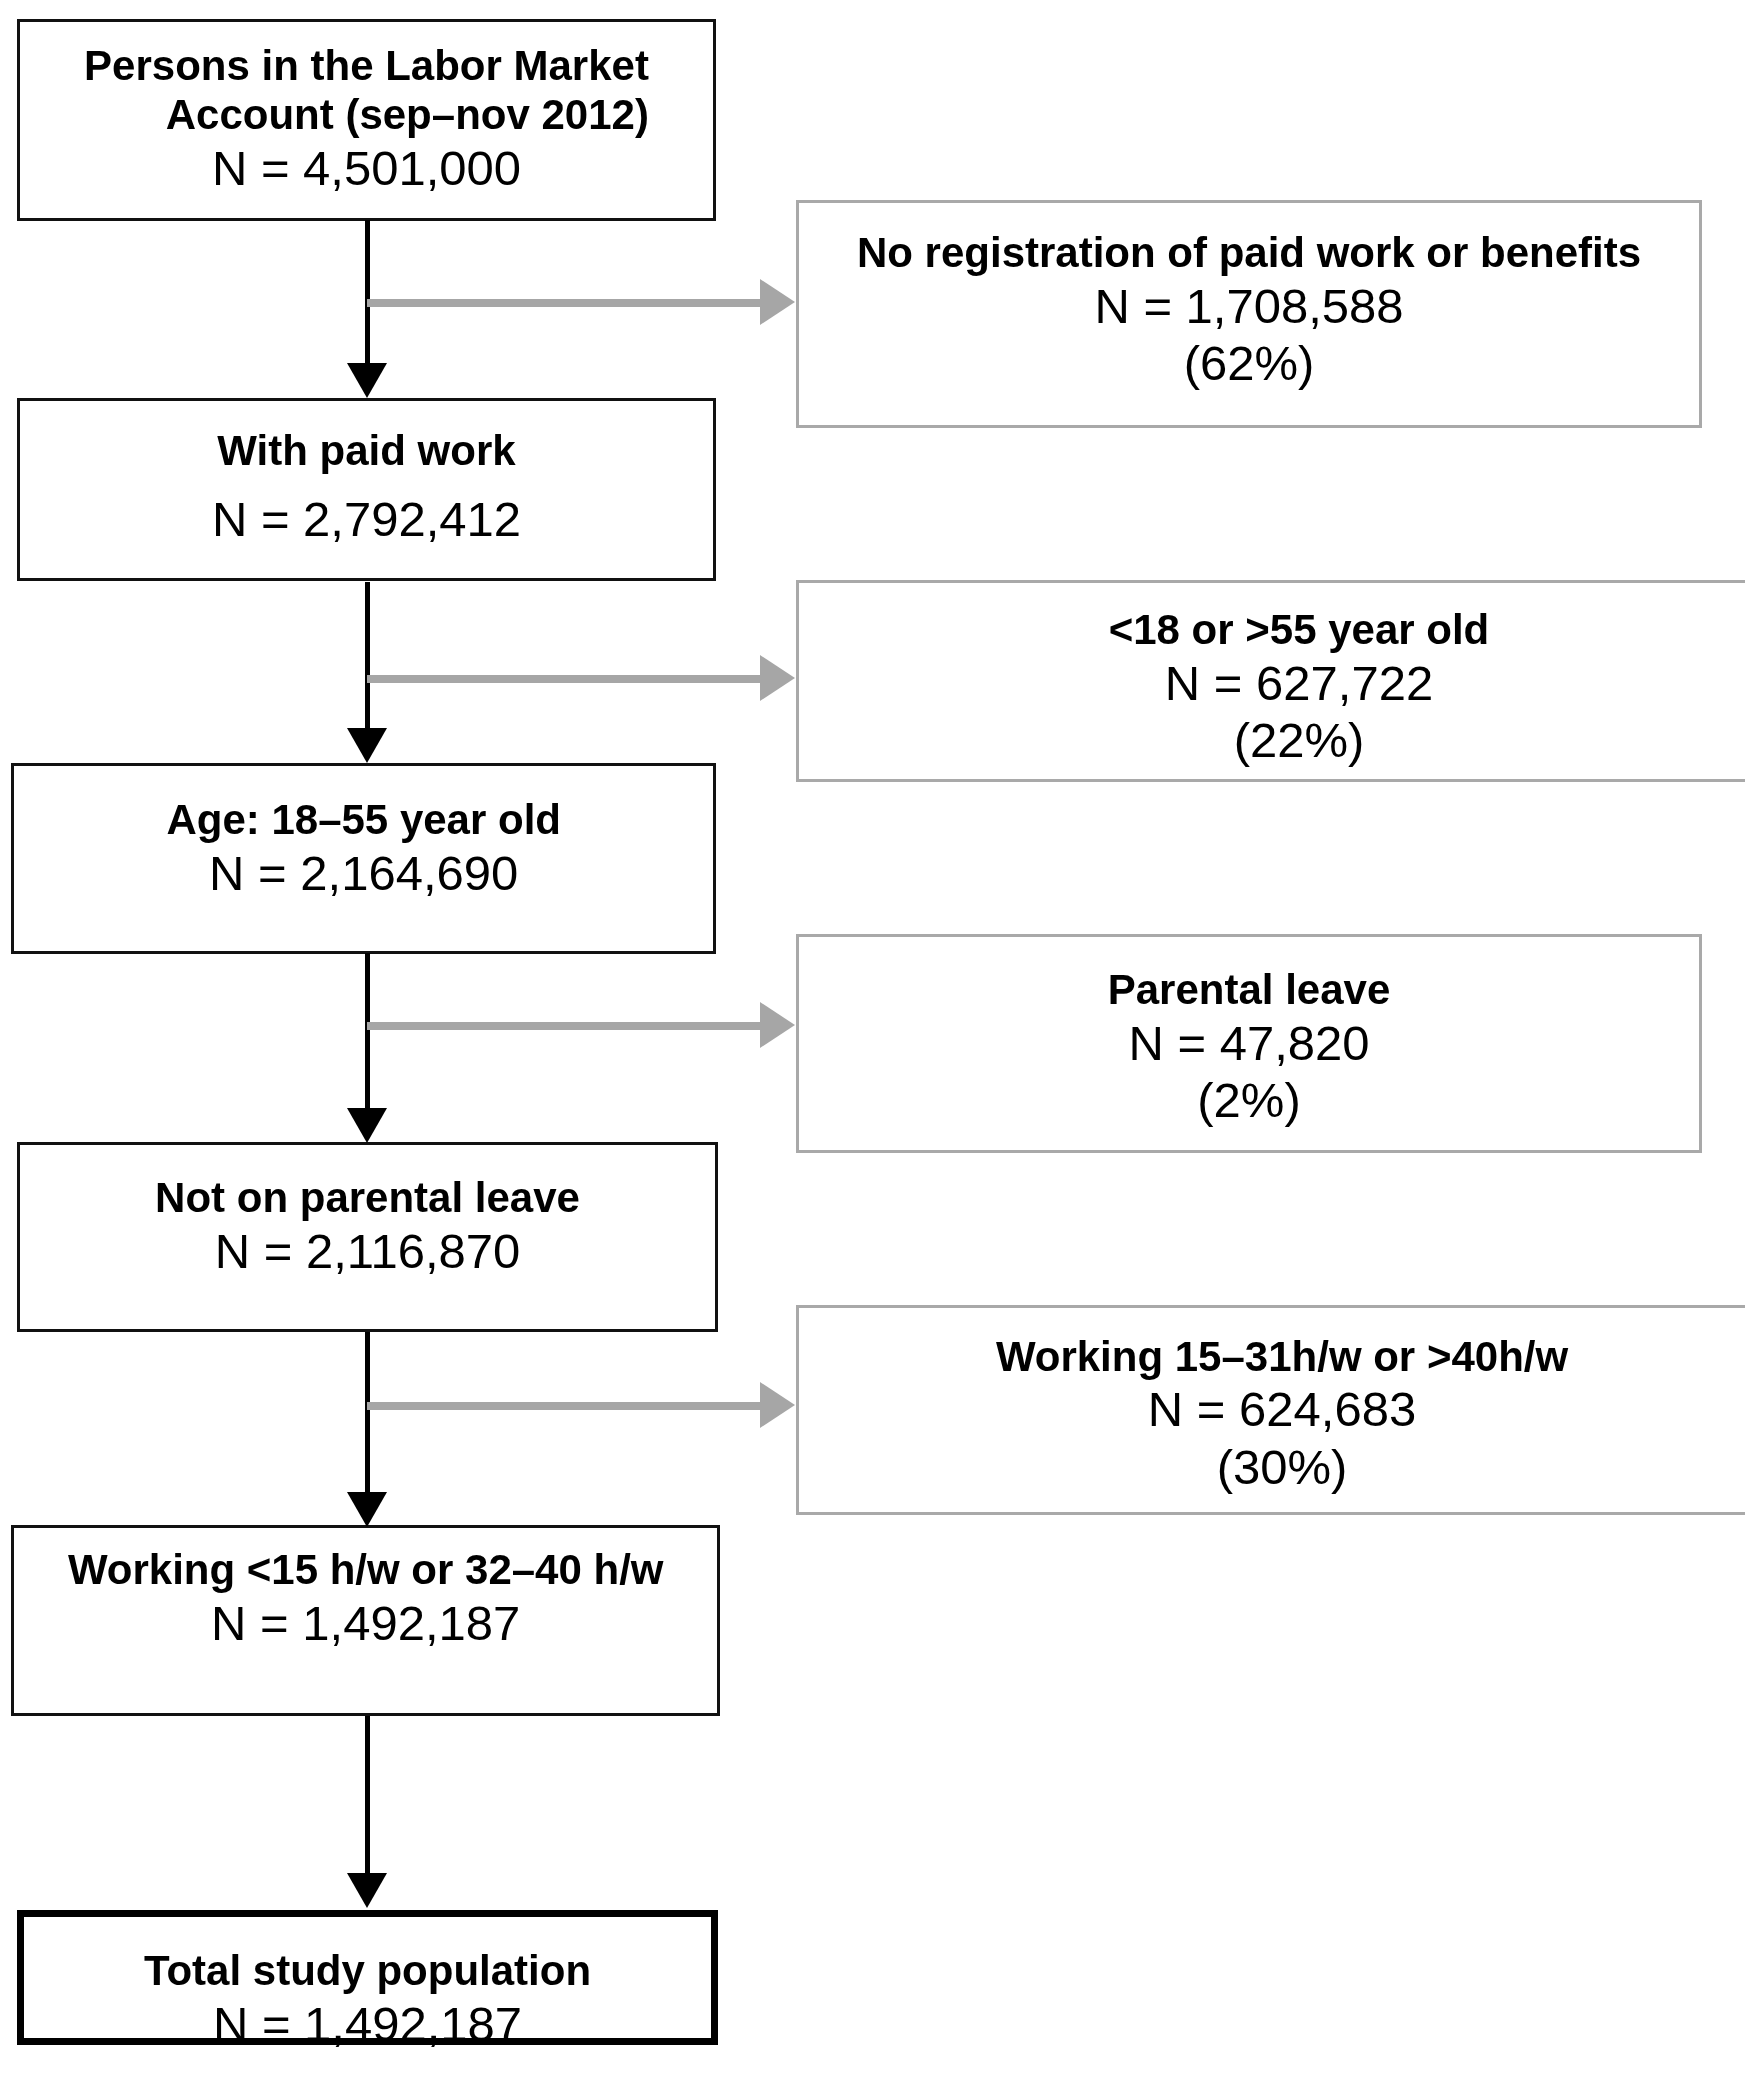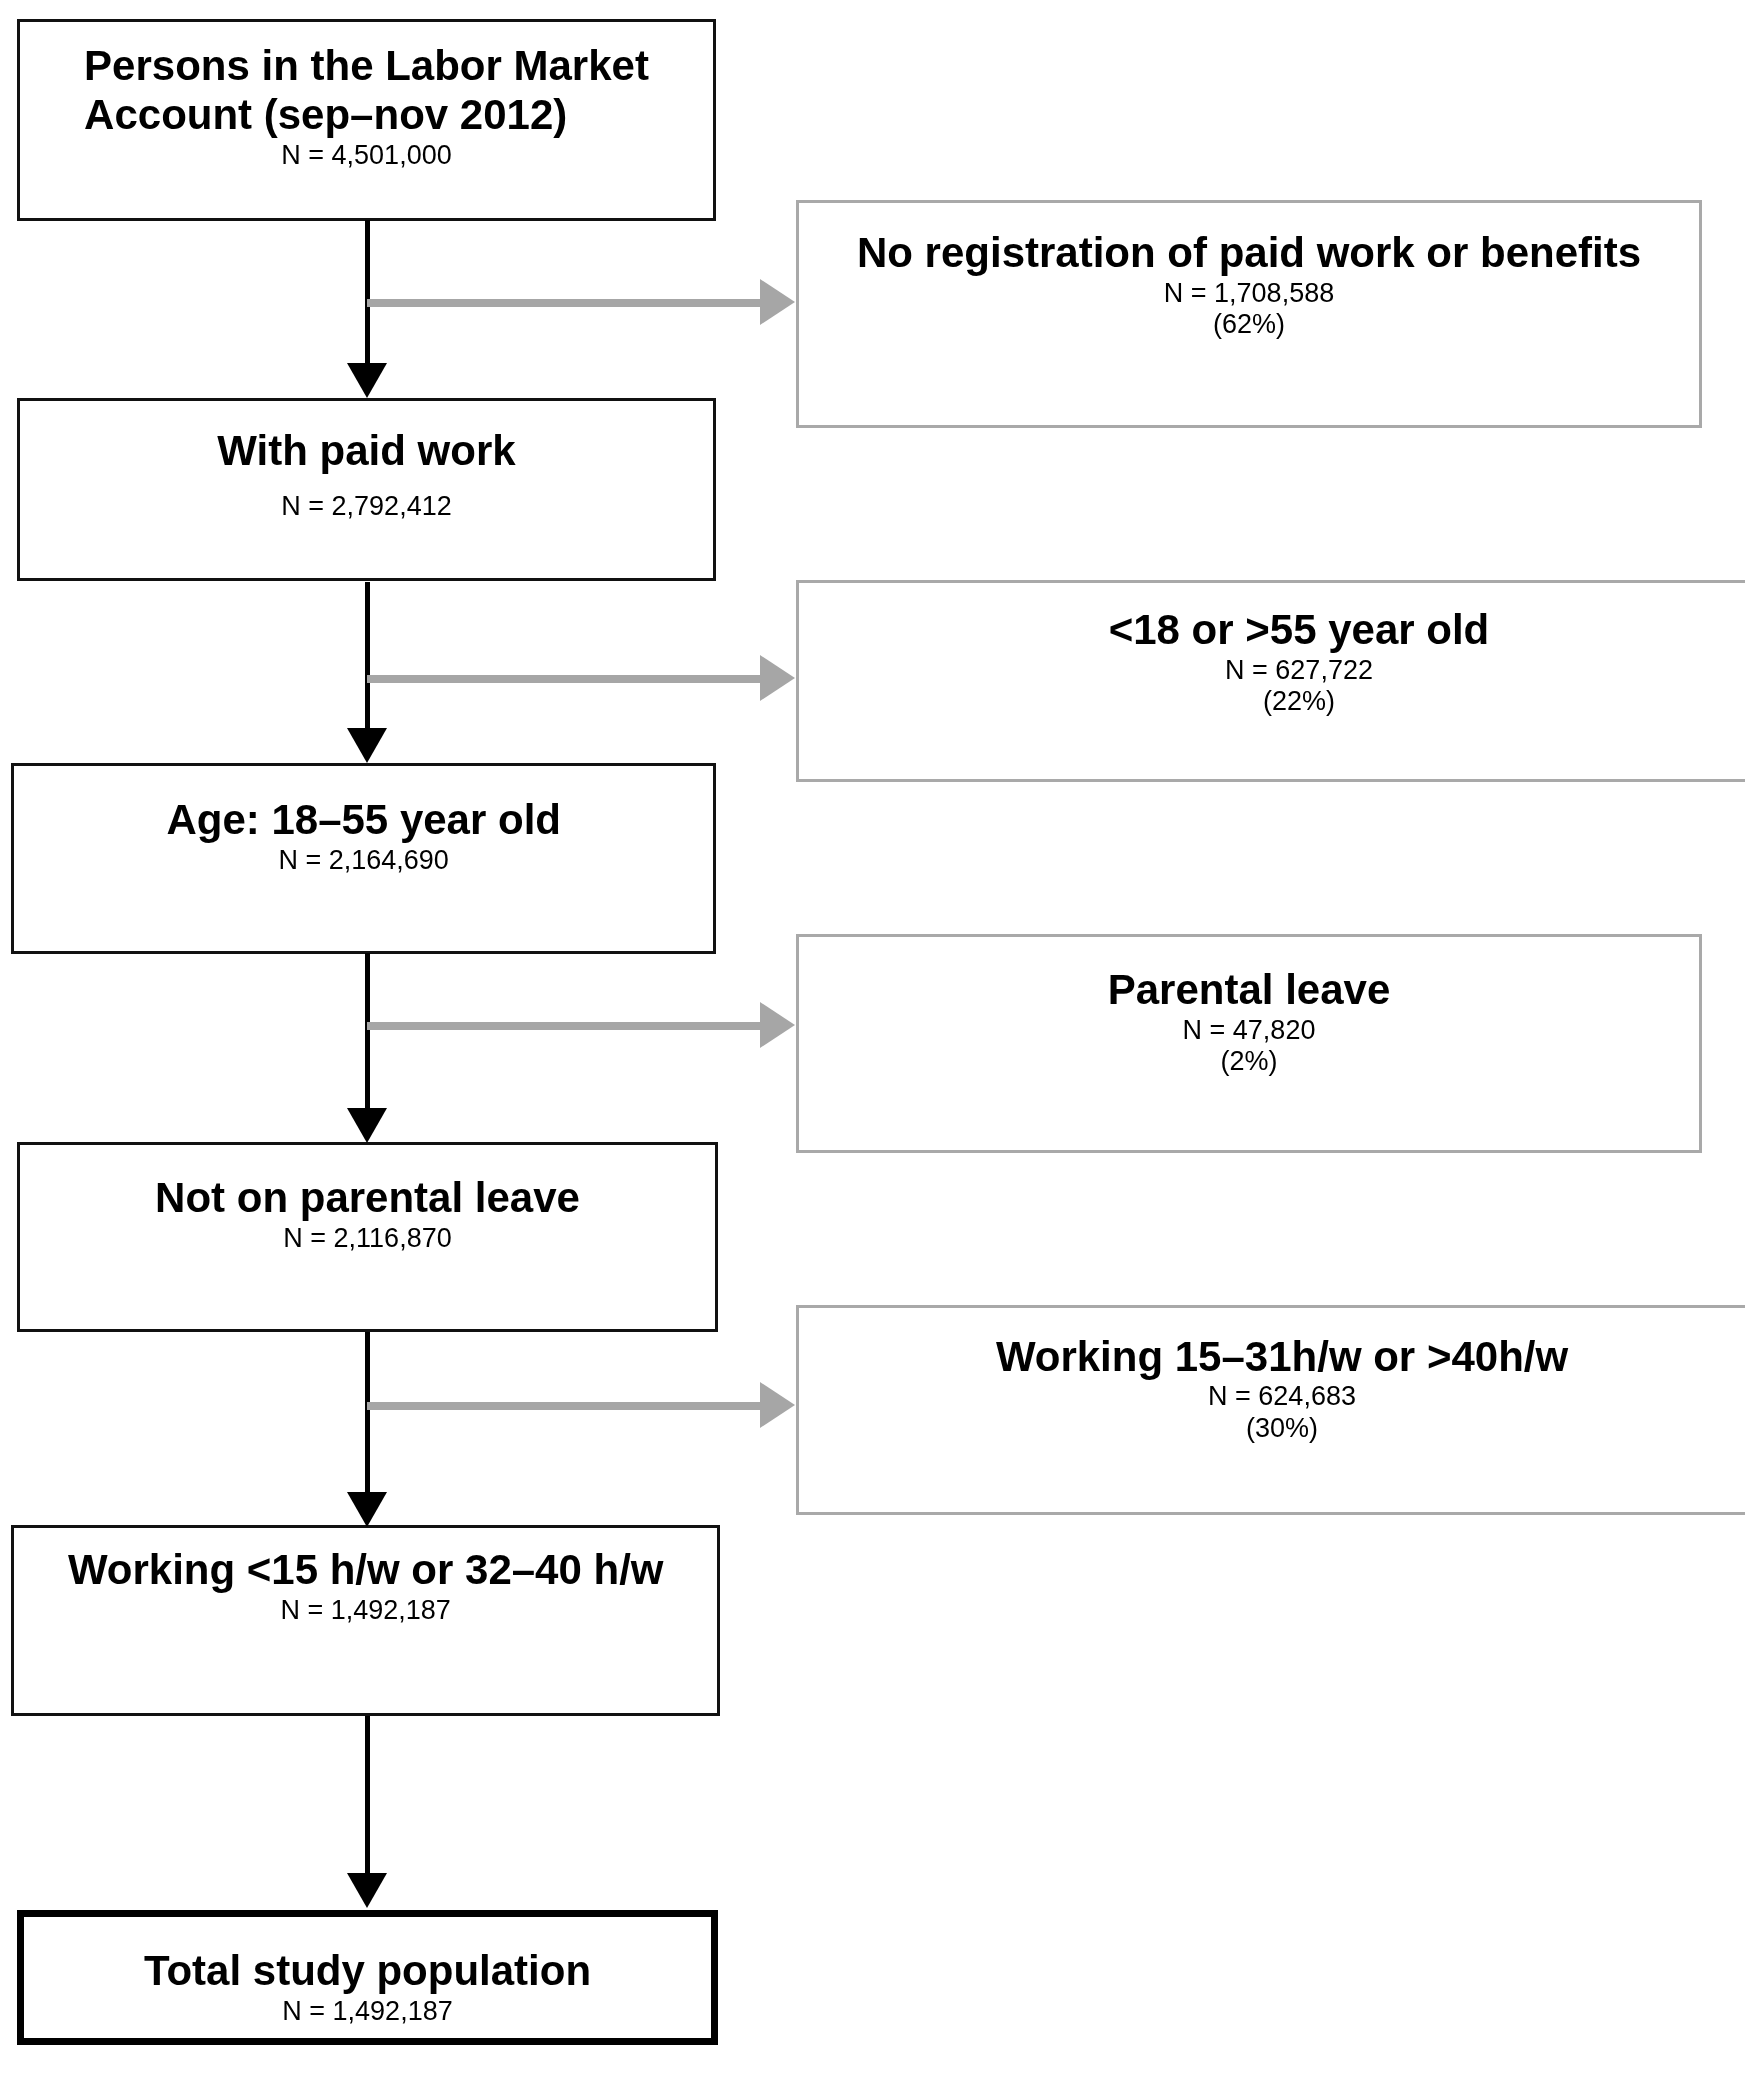--- a/index.html
+++ b/index.html
@@ -22,21 +22,21 @@
   }
 
   
   .node {
     position: absolute;
     background: #ffffff;
     display: flex;
     flex-direction: column;
     align-items: center;
     justify-content: flex-start;
-    text-align: left;
+    text-align: right;
     padding: 0;
   }
   .node.main {
     border: 3.9px solid #111111;
   }
   .node.final {
     border: 7.3px solid #000000;
   }
   .node.excluded {
     border: 3.4px solid #a9a9a9;
@@ -51,21 +51,21 @@
     font-weight: normal;
     line-height: 1.18;
   }
   .node-pct {
     font-weight: normal;
     line-height: 1.18;
   }
 
   
   .fs-big   { font-size: 42px; }
-  .fs-mid   { font-size: 27px; }
+  .fs-mid   { font-size: 49px; }
 
   
   .vline {
     position: absolute;
     background: #000000;
     width: 5px;
   }
   .vhead {
     position: absolute;
     width: 0;

